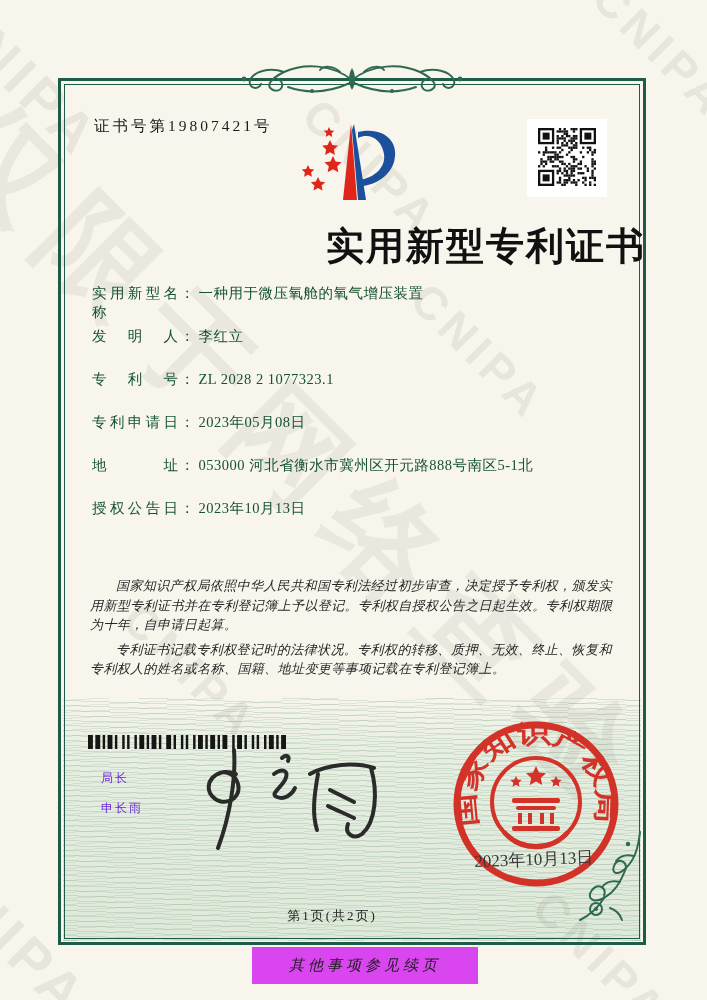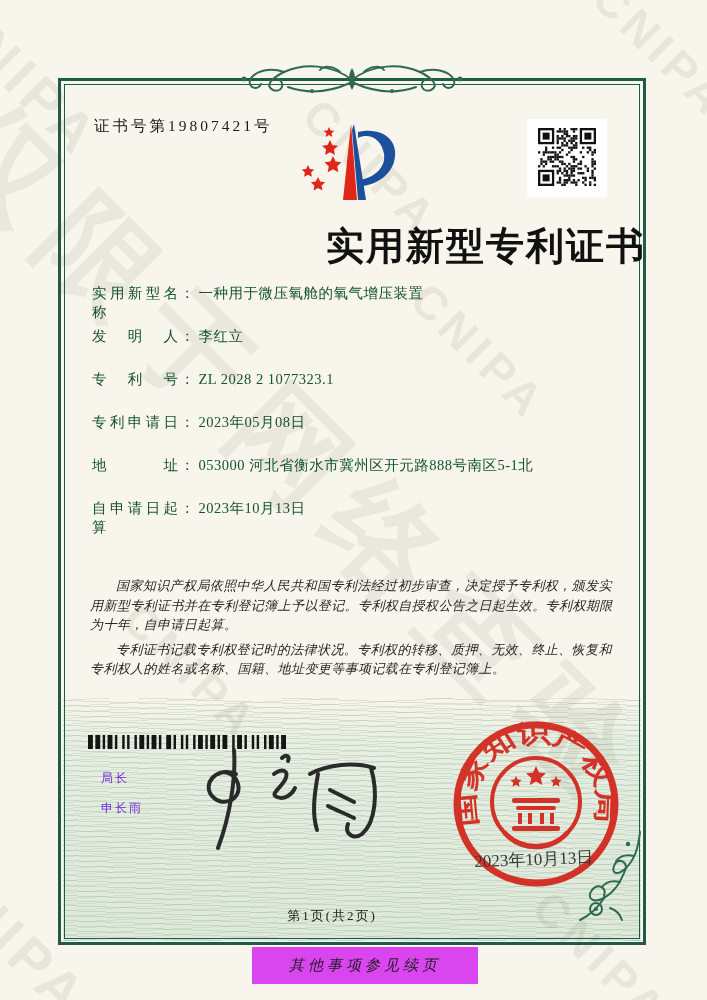--- a/index.html
+++ b/index.html
@@ -344,21 +344,21 @@
       <div class="frow">
         <span class="flabel">专利号</span><span class="fsep">：</span><span class="fvalue">ZL 2028 2 1077323.1</span>
       </div>
       <div class="frow">
         <span class="flabel">专利申请日</span><span class="fsep">：</span><span class="fvalue">2023年05月08日</span>
       </div>
       <div class="frow">
         <span class="flabel">地址</span><span class="fsep">：</span><span class="fvalue">053000 河北省衡水市冀州区开元路888号南区5-1北</span>
       </div>
       <div class="frow">
-        <span class="flabel">自申请日起算</span><span class="fsep">：</span><span class="fvalue">2023年10月13日</span>
+        <span class="flabel">授权公告日</span><span class="fsep">：</span><span class="fvalue">2023年10月13日</span>
       </div>
     </div>
 
     <div class="legal">
       <p>国家知识产权局依照中华人民共和国专利法经过初步审查，决定授予专利权，颁发实用新型专利证书并在专利登记簿上予以登记。专利权自授权公告之日起生效。专利权期限为十年，自申请日起算。</p>
       <p>专利证书记载专利权登记时的法律状况。专利权的转移、质押、无效、终止、恢复和专利权人的姓名或名称、国籍、地址变更等事项记载在专利登记簿上。</p>
     </div>
 
     <svg id="barcode-svg" class="barcode" width="198" height="14" preserveAspectRatio="none" viewBox="0 0 81 14">
         <rect x="0" y="0" width="2" height="14" fill="#151515"></rect>

